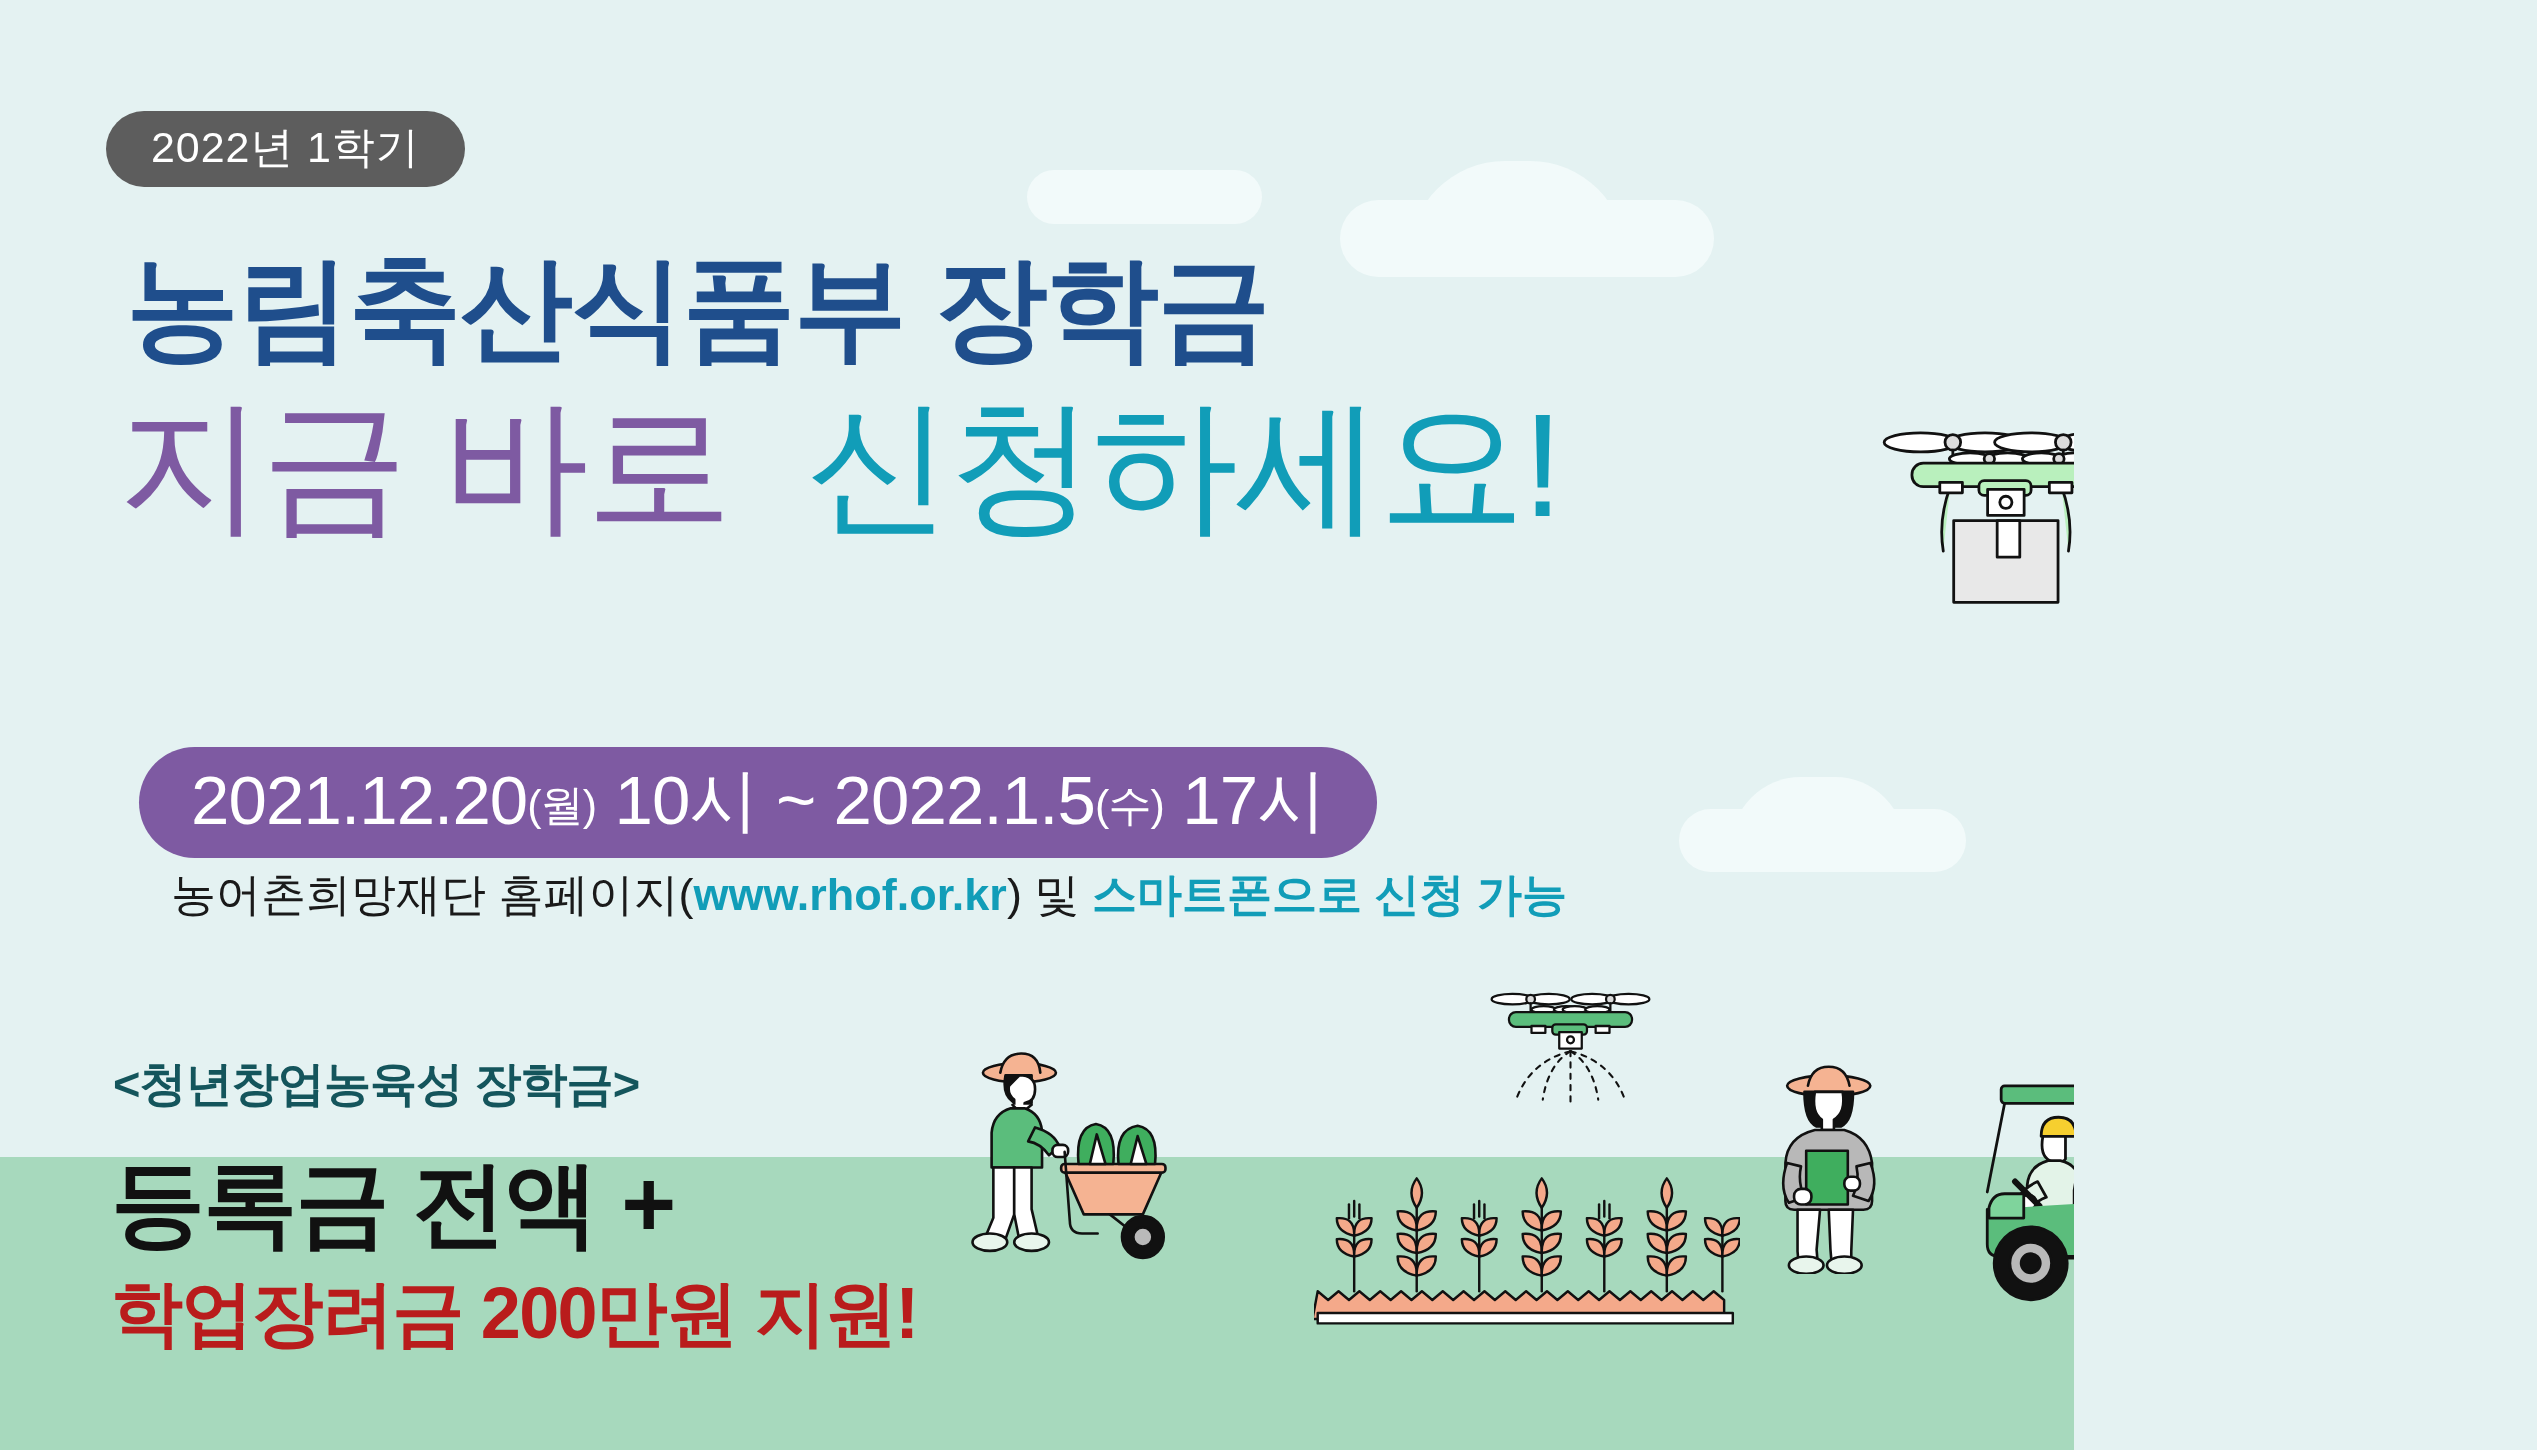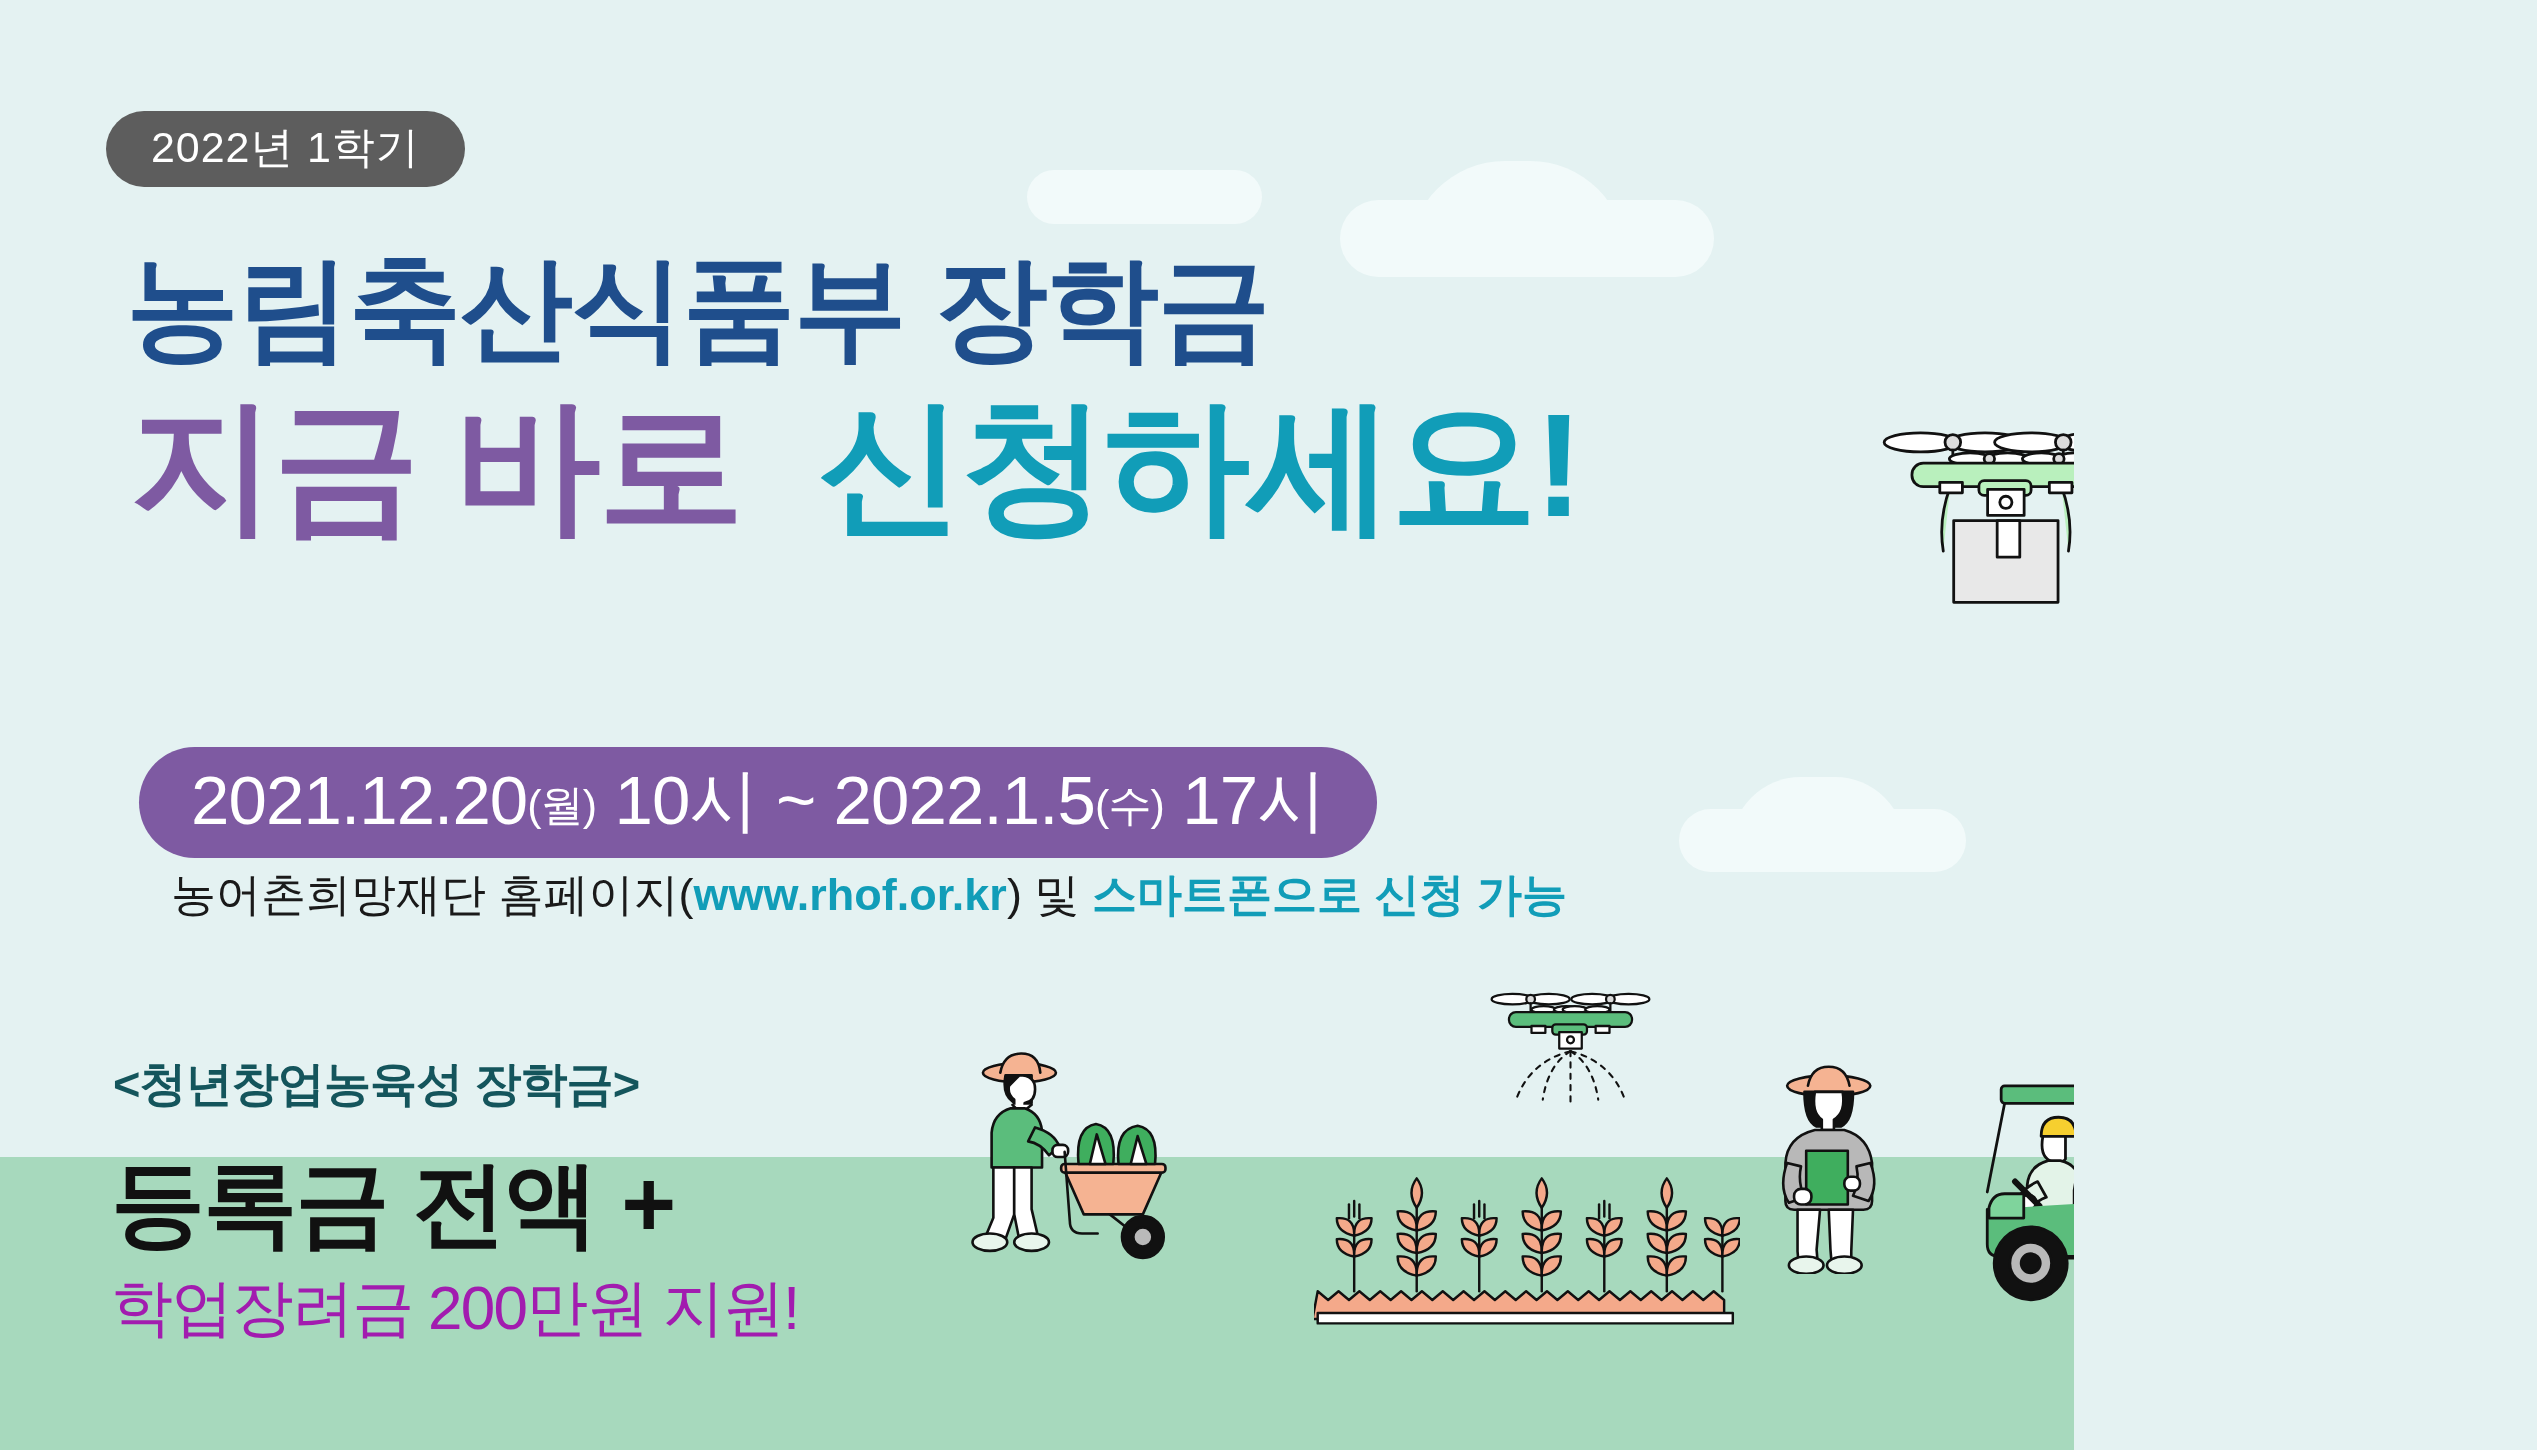--- a/index.html
+++ b/index.html
@@ -28,22 +28,22 @@
   }
 
   
   .h1{
     position:absolute;left:126px;top:252px;
     font-size:113px;font-weight:700;color:#1f4e8c;
     letter-spacing:-1.7px;line-height:1;white-space:nowrap;
   }
   .h2{
     position:absolute;left:118px;top:393px;
-    font-size:146px;font-weight:700;letter-spacing:-2.6px;
-    line-height:1;white-space:nowrap;margin-left:12px;
+    font-size:146px;font-weight:400;letter-spacing:-2.6px;
+    line-height:1;white-space:nowrap;
   }
   .h2 .purple{color:#7e5aa2;}
   .h2 .teal{color:#119db8;}
 
   
   .datepill{
     position:absolute;left:139px;top:747px;
     background:#7e5aa2;color:#ffffff;
     border-radius:869px;
     padding:19px 52px 22.6px 52px;
@@ -66,21 +66,21 @@
     font-size:47px;font-weight:700;color:#14555c;
     letter-spacing:-0.9px;line-height:1;white-space:nowrap;
   }
   .big1{
     position:absolute;left:111px;top:1157px;
     font-size:94px;font-weight:700;color:#111111;
     letter-spacing:-1.7px;line-height:1;white-space:nowrap;text-align:right;
   }
   .big2{
     position:absolute;left:111px;top:1277px;
-    font-size:62px;font-weight:400;color:#a21caf;
+    font-size:72px;font-weight:700;color:#b91c1c;
     letter-spacing:-1.7px;line-height:1;white-space:nowrap;
   }
 
   
   .qrbox{
     position:absolute;left:2236px;top:77px;width:244px;height:244px;
     background:#ffffff;border-radius:15.7px;
     display:flex;align-items:center;justify-content:center;
   }
   .qrbox svg{width:213px;height:213px;display:block;}

